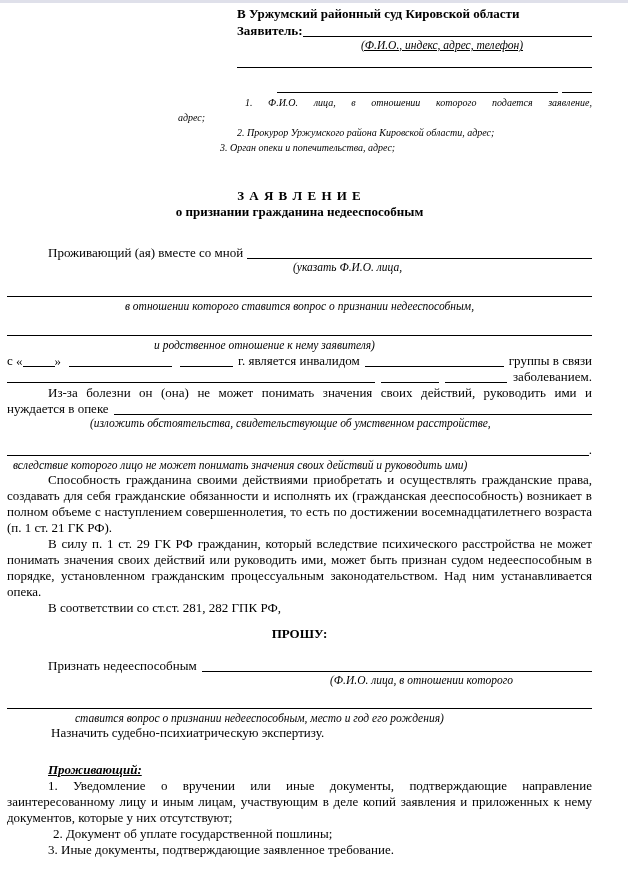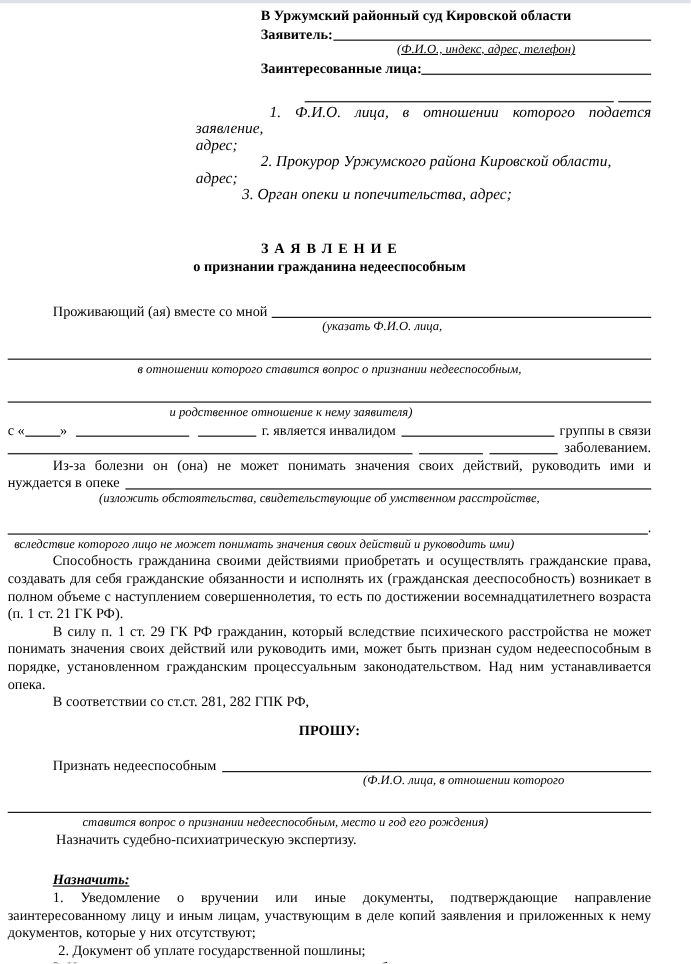--- a/index.html
+++ b/index.html
@@ -12,36 +12,35 @@
   .cap { font-size:11.5px; font-style:italic; line-height:13px; }
   .center { text-align:center; }
   .just { text-align:justify; }
   .jlast { text-align:justify; text-align-last:justify; }
   .row { display:flex; align-items:flex-end; }
   .fill { flex:1 1 auto; border-bottom:1.2px solid #000; height:14px; margin-bottom:2px; }
   .bl { display:inline-block; border-bottom:1.2px solid #000; height:14px; margin-bottom:2px; }
   .gap4 { width:4px; } .gap6 { width:6px; } .gap8 { width:8px; }
   .nowrap { white-space:nowrap; }
   .header-block { margin-left:230px; }
-  .int-list { margin-left:171px; width:414px; font-size:14px; font-style:italic; line-height:15px; }
+  .int-list { margin-left:171px; width:414px; font-size:10px; font-style:italic; line-height:15px; }
 </style>
 </head>
 <body>
 
 <div class="page">
 
   <div class="header-block fs13">
     <div class="b">В Уржумский районный суд Кировской области</div>
     <div class="row" style="margin-top:1px;">
       <span class="b nowrap">Заявитель:</span>
       <span class="fill"></span>
     </div>
     <div class="cap center" style="padding-left:55px;text-decoration:underline;">(Ф.И.О.,  индекс, адрес, телефон)</div>
     <div class="row" style="margin-top:2px;">
-      <span class="b nowrap">Заинтересованные лица:</span>
       <span class="fill"></span>
     </div>
     <div class="row" style="margin-top:9px; margin-left:40px;">
       <span class="fill"></span>
       <span class="gap4"></span>
       <span class="bl" style="width:30px;"></span>
     </div>
   </div>
 
   <div class="int-list">
@@ -113,18 +112,18 @@
     <span class="nowrap" style="padding-left:41px; padding-right:5px;">Признать недееспособным</span>
     <span class="fill"></span>
   </div>
   <div class="cap" style="margin-left:323px;">(Ф.И.О. лица, в отношении которого</div>
   <div class="row" style="margin-top:8px;">
       <span class="fill"></span>
     </div>
   <div class="cap" style="margin-left:68px; margin-top:1px;">ставится вопрос о признании недееспособным, место и год его рождения)</div>
   <div class="fs13" style="text-indent:44px;">Назначить судебно-психиатрическую экспертизу.</div>
 
-  <div class="fs13 b i" style="margin-top:21px; margin-left:41px; text-decoration:underline;">Назначить:</div>
+  <div class="fs13 b i" style="margin-top:21px; margin-left:41px; text-decoration:underline;">Проживающий:</div>
   <div class="fs13 just" style="text-indent:41px;">1. Уведомление о вручении или иные документы, подтверждающие направление заинтересованному лицу и иным лицам, участвующим в деле копий заявления и приложенных к нему документов, которые у них отсутствуют;</div>
   <div class="fs13" style="text-indent:46px;">2. Документ об уплате государственной пошлины;</div>
   <div class="fs13" style="text-indent:41px;">3. Иные документы, подтверждающие заявленное требование.</div>
 
 </div>
 
 </body></html>

